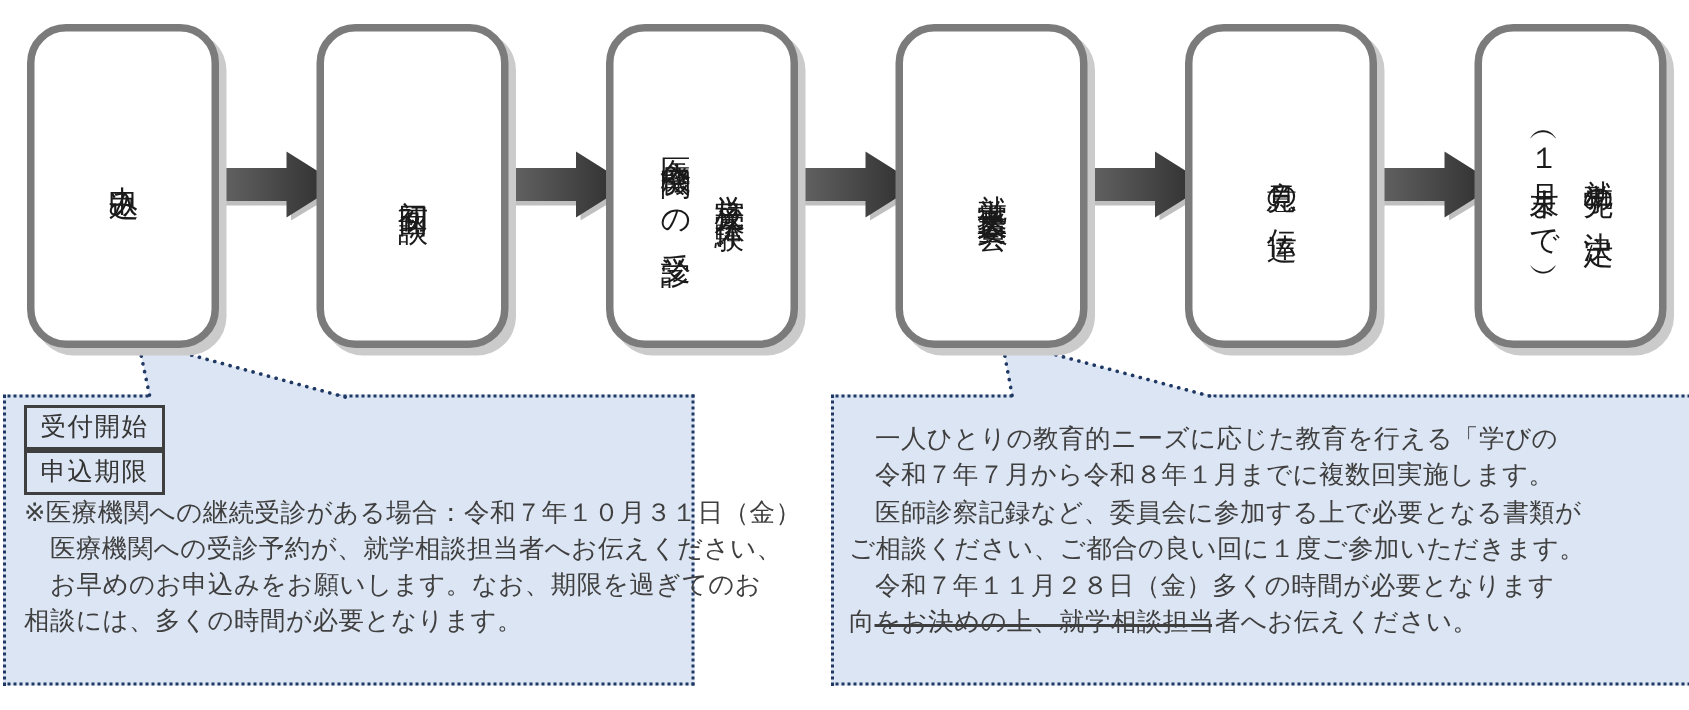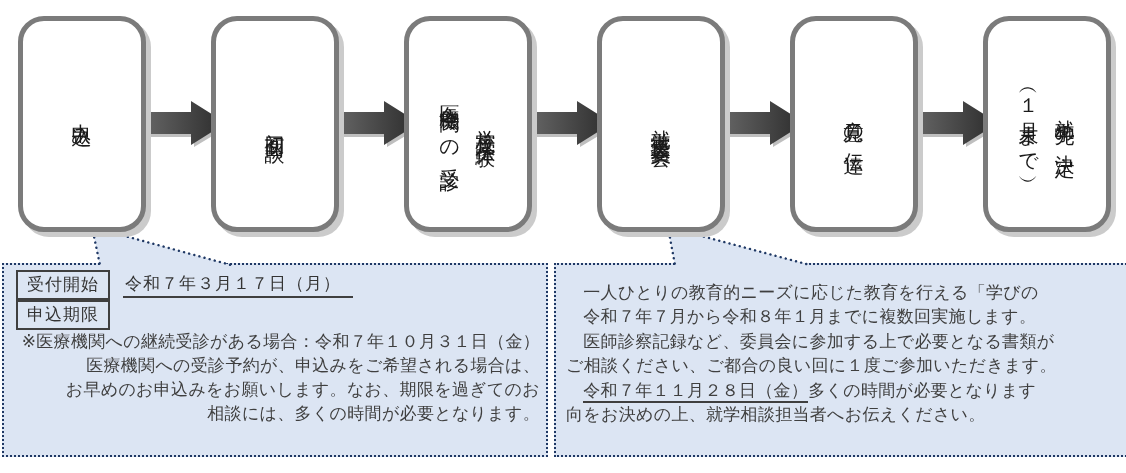--- a/index.html
+++ b/index.html
@@ -22,37 +22,37 @@
 
   
   .arrow{position:absolute;top:99px;width:104px;height:48px;z-index:2;}
 
   
   .callout{
     position:absolute;top:263px;height:194px;box-sizing:border-box;
     background:#dce5f3;border:2px dotted #1f3864;
     color:#3f3f3f;font-size:17px;z-index:1;
   }
-  .callout-left{left:2px;width:546px;padding:5px 6px 4px 12px;text-align:right;}
+  .callout-left{left:2px;width:461px;padding:5px 6px 4px 12px;}
   .callout-right{left:554px;width:585px;padding:16px 6px 4px 10px;}
   .tail{position:absolute;top:224px;z-index:2;}
   .tail-left{left:86px;}
   .tail-right{left:662px;}
 
   .deadline-row{display:flex;align-items:center;height:30px;white-space:nowrap;}
   .row-label{
     display:inline-block;box-sizing:border-box;border:2px solid #3f3f3f;
     padding:1px 9px 2px 9px;margin-right:13px;letter-spacing:1px;color:#343434;
   }
   .row-date{
     border-bottom:2px solid #3f3f3f;padding:0 12px 1px 2px;letter-spacing:1px;color:#343434;
   }
   .text-line{line-height:24px;white-space:nowrap;letter-spacing:0.3px;}
   .callout-right .text-line{line-height:24.4px;}
-  .u-date{border-bottom:2px solid #3f3f3f;padding-bottom:1px;}
+  .u-date{border-bottom:2px solid #3f3f3f;padding-bottom:16px;}
 </style>
 </head>
 <body>
 
 <div class="stage">
 
   <svg width="0" height="0" style="position:absolute" aria-hidden="true">
     <defs>
       <linearGradient id="arrowGrad" x1="0" y1="0" x2="1" y2="0">
         <stop offset="0" stop-color="#717171"></stop>
@@ -122,27 +122,26 @@
   </svg>
   <svg class="tail tail-right" width="155" height="46" viewBox="0 0 155 46">
     <polygon points="6,3 13,41 13,45 148,45 148,41" fill="#dce5f3"></polygon>
     <polyline points="6,3 13,41" fill="none" stroke="#1f3864" stroke-width="2.4" stroke-linecap="round" stroke-dasharray="0.1 5.2"></polyline>
     <polyline points="6,3 148,41" fill="none" stroke="#1f3864" stroke-width="2.4" stroke-linecap="round" stroke-dasharray="0.1 5.2"></polyline>
   </svg>
 
   <div class="callout callout-left">
     <div class="deadline-row">
       <span class="row-label">受付開始</span>
-      <span class="row-date">令和７年３月１７日（月）</span>
     </div>
     <div class="deadline-row">
       <span class="row-label">申込期限</span>
     </div>
     <div class="text-line">※医療機関への継続受診がある場合：令和７年１０月３１日（金）</div>
-    <div class="text-line">　医療機関への受診予約が、申込みをご希望される場合は、</div>
+    <div class="text-line">　医療機関への受診予約が、就学相談担当者へお伝えください、</div>
     <div class="text-line">　お早めのお申込みをお願いします。なお、期限を過ぎてのお</div>
     <div class="text-line">相談には、多くの時間が必要となります。</div>
   </div>
 
   <div class="callout callout-right">
     <div class="text-line">　一人ひとりの教育的ニーズに応じた教育を行える「学びの</div>
     <div class="text-line">　令和７年７月から令和８年１月までに複数回実施します。</div>
     <div class="text-line">　医師診察記録など、委員会に参加する上で必要となる書類が</div>
     <div class="text-line">ご相談ください、ご都合の良い回に１度ご参加いただきます。</div>
     <div class="text-line"><span>　</span><span class="u-date">令和７年１１月２８日（金）</span><span>多くの時間が必要となります</span></div>

